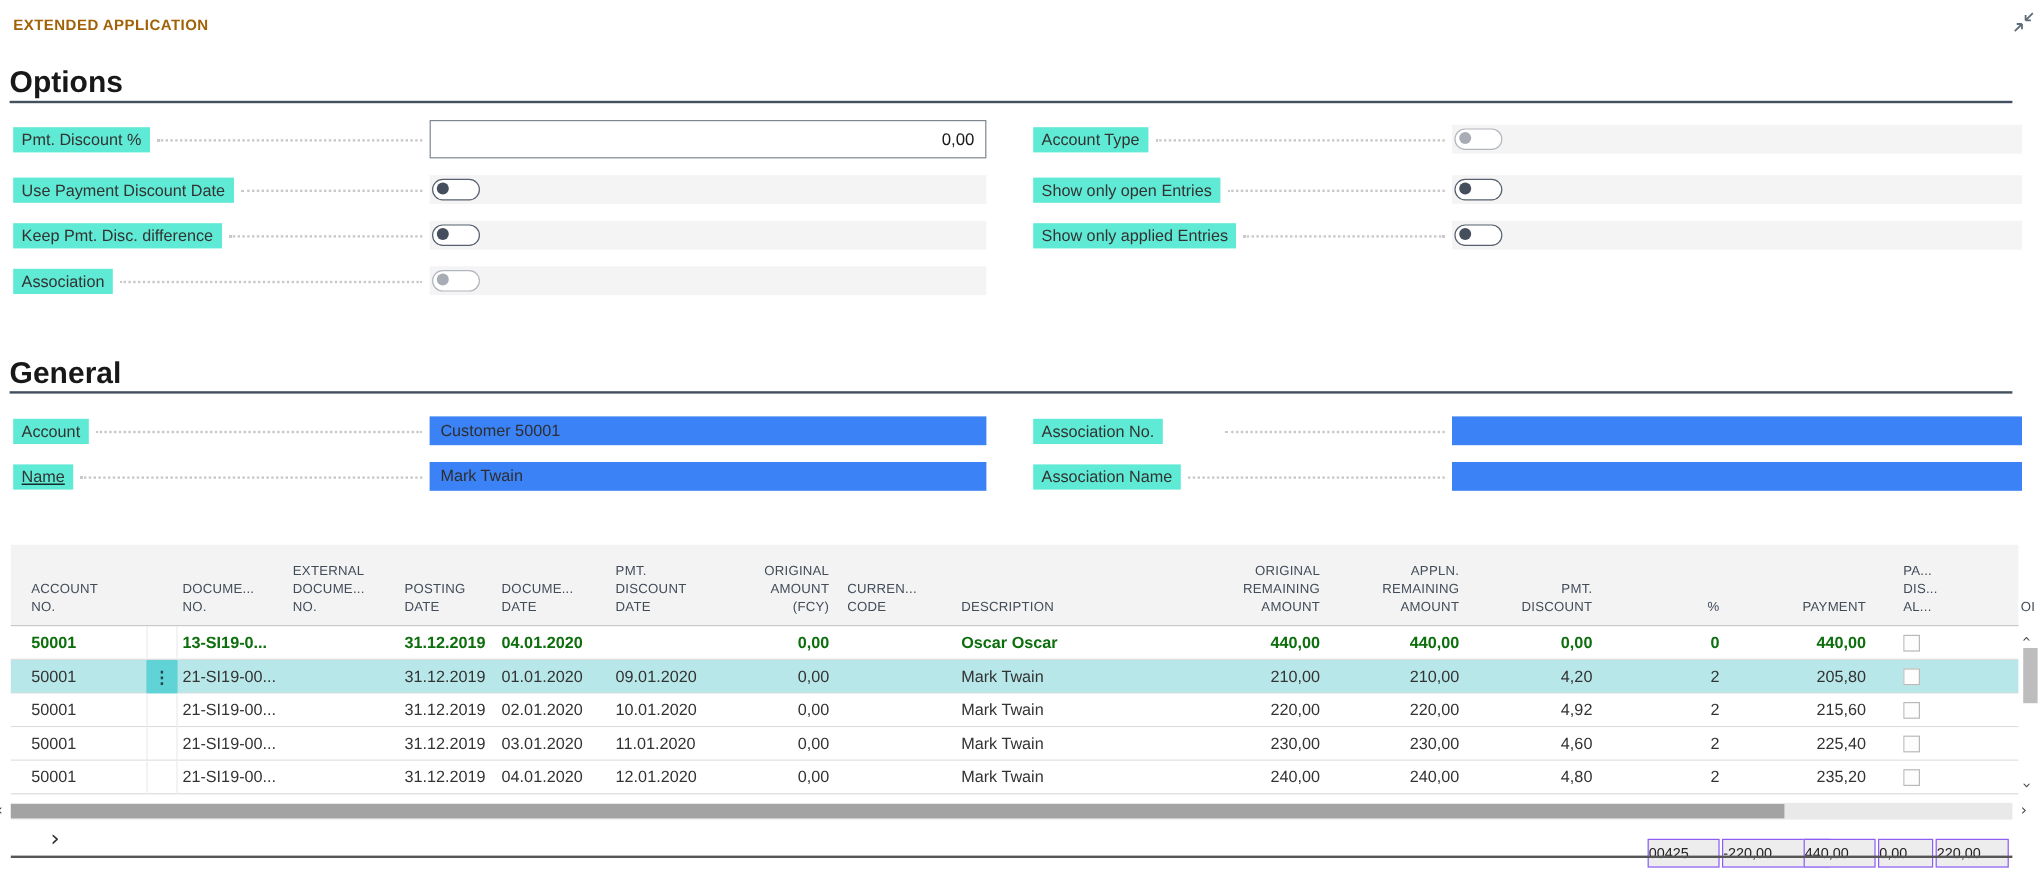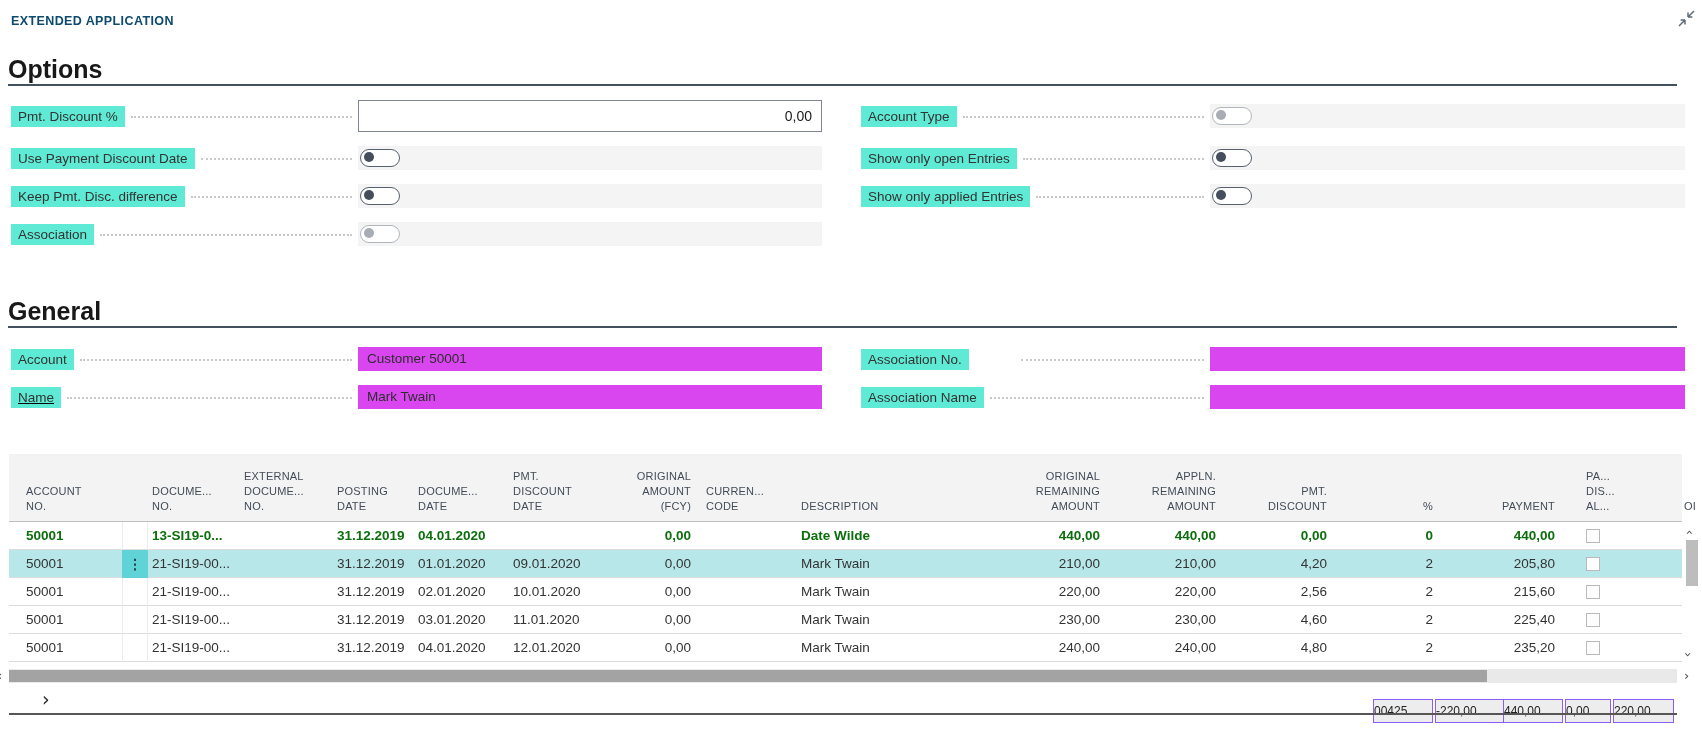--- a/index.html
+++ b/index.html
@@ -1,34 +1,34 @@
 <!DOCTYPE html>
 <html><head>
 <meta charset="utf-8">
 <style>
   * { margin:0; padding:0; box-sizing:border-box; }
   html,body { width:1702px; height:729px; background:#fff; overflow:hidden;
     font-family:"Liberation Sans", sans-serif; }
 
   
   .win-title { position:absolute; left:11px; top:14px; font-size:12.5px; font-weight:700;
-    letter-spacing:.4px; color:#0c4a6e; }
+    letter-spacing:.4px; color:#a16207; }
   .collapse-ic { position:absolute; left:1678px; top:10px; width:17px; height:17px; cursor:pointer; }
 
   
   .sec-h { position:absolute; font-size:25px; font-weight:700; color:#181818; }
   .sec-line { position:absolute; height:2px; background:#425060; }
 
   
   .frow { position:absolute; display:flex; align-items:center; height:24px; }
   .lab { display:inline-block; background:#5eead4; padding:3px 7px; font-size:13.5px;
     color:#333; white-space:nowrap; }
   .dots { flex:1; height:0; border-bottom:2px dotted #c9c9c9; margin:0 6px; transform:translateY(1px); }
   .strip { position:absolute; height:24px; background:#f4f4f4; }
-  .vbox { position:absolute; height:24px; background:#d946ef; font-size:13.5px; color:#2e2e2e;
+  .vbox { position:absolute; height:24px; background:#3b82f6; font-size:13.5px; color:#2e2e2e;
     line-height:24px; padding-left:9px; overflow:hidden; white-space:nowrap; }
   .num-input { position:absolute; left:358px; top:100px; width:464px; height:32px;
     border:1px solid #7e858f; background:#fff; font-family:"Liberation Sans",sans-serif;
     font-size:14px; color:#1a1a1a; text-align:right; padding:0 9px; }
   .toggle { position:absolute; width:40px; height:18px; border:1.5px solid #57606e;
     border-radius:10px; background:#fff; cursor:pointer; }
   .toggle .knob { position:absolute; left:3px; top:2.2px; width:10px; height:10px;
     border-radius:50%; background:#454e5c; }
   .toggle.disabled { border-color:#b1b6bd; cursor:default; }
   .toggle.disabled .knob { background:#a8adb5; }
@@ -222,21 +222,21 @@
 </div>
 
 <div class="trow green" style="top:522px;">
   <span class="dcell k-acc">50001</span>
   <span class="dcell k-dots cellsep"></span>
   <span class="dcell k-doc">13-SI19-0...</span>
   <span class="dcell k-post">31.12.2019</span>
   <span class="dcell k-docd">04.01.2020</span>
   <span class="dcell k-pmtd"></span>
   <span class="dcell k-fcy ra">0,00</span>
-  <span class="dcell k-desc">Date Wilde</span>
+  <span class="dcell k-desc">Oscar Oscar</span>
   <span class="dcell k-orem ra">440,00</span>
   <span class="dcell k-arem ra">440,00</span>
   <span class="dcell k-pdis ra">0,00</span>
   <span class="dcell k-pct ra">0</span>
   <span class="dcell k-pay ra">440,00</span>
   <span class="dcell k-chk"><span class="cb"></span></span>
 </div>
 
 <div class="trow selected" style="top:550px;">
   <span class="dcell k-acc">50001</span>
@@ -259,21 +259,21 @@
   <span class="dcell k-acc">50001</span>
   <span class="dcell k-dots cellsep"></span>
   <span class="dcell k-doc">21-SI19-00...</span>
   <span class="dcell k-post">31.12.2019</span>
   <span class="dcell k-docd">02.01.2020</span>
   <span class="dcell k-pmtd">10.01.2020</span>
   <span class="dcell k-fcy ra">0,00</span>
   <span class="dcell k-desc">Mark Twain</span>
   <span class="dcell k-orem ra">220,00</span>
   <span class="dcell k-arem ra">220,00</span>
-  <span class="dcell k-pdis ra">2,56</span>
+  <span class="dcell k-pdis ra">4,92</span>
   <span class="dcell k-pct ra">2</span>
   <span class="dcell k-pay ra">215,60</span>
   <span class="dcell k-chk"><span class="cb"></span></span>
 </div>
 
 <div class="trow" style="top:606px;">
   <span class="dcell k-acc">50001</span>
   <span class="dcell k-dots cellsep"></span>
   <span class="dcell k-doc">21-SI19-00...</span>
   <span class="dcell k-post">31.12.2019</span>

